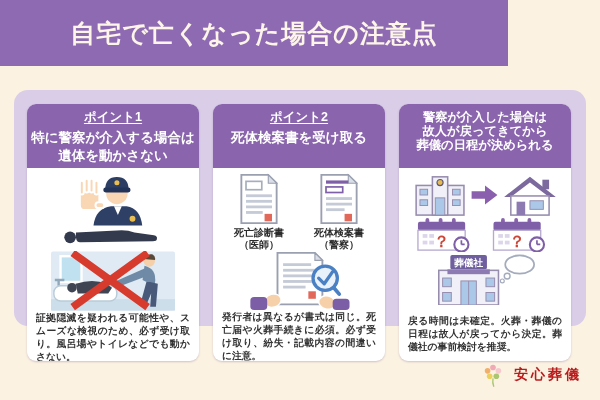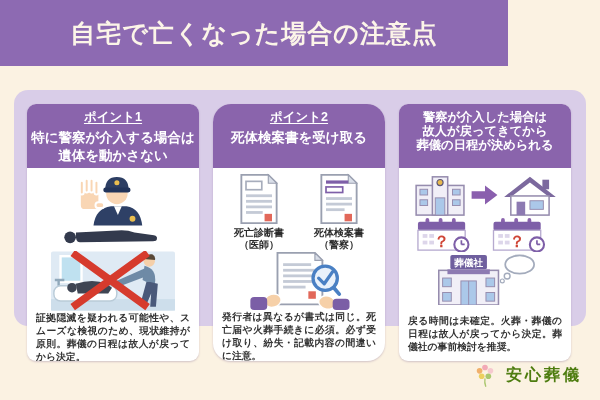--- a/index.html
+++ b/index.html
@@ -19,21 +19,21 @@
   .panel {
     position:absolute; left:14px; top:74px; width:572px; height:236px;
     background:#d9cde8; border-radius:14px;margin-top:16px;
   }
   .card {
     position:absolute; top:14px; width:172px; height:257px;
     background:#ffffff; border-radius:9px; overflow:hidden;
     box-shadow:0 1px 2px rgba(90,60,120,.25);
     display:flex; flex-direction:column;
   }
-  .card-1 { left:13px; } .card-2 { left:199px;border-radius:18px; } .card-3 { left:385px; }
+  .card-1 { left:13px; } .card-2 { left:199px; } .card-3 { left:385px; }
   .card-head {
     flex:0 0 64px; background:#8a64ac;
     display:flex; flex-direction:column; align-items:center; padding-top:5px;
   }
   .badge {
     color:#fff; font-weight:700; font-size:12.5px;
     text-decoration:underline; text-underline-offset:2px;
   }
   .card-title { margin-top:3px; text-align:center; }
   .card-title div { color:#fff; font-weight:700; font-size:13.5px; line-height:18px; }
@@ -49,21 +49,21 @@
   }
   .docs-row { display:flex; gap:30px; }
   .doc-col { display:flex; flex-direction:column; align-items:center; }
   .doc-label { text-align:center; font-size:10px; line-height:11.5px; font-weight:700; color:#2b2b2b; margin-top:2px; }
   .gap-2 { height:2px; } .gap-1 { height:1px; }
   .logo {
     position:absolute; right:18px; bottom:12px;
     display:flex; align-items:center; gap:5px;
   }
   .logo-text {
-    color:#4d7c0f; font-size:16px; font-weight:700; letter-spacing:3px;margin-left:6px;
+    color:#b91c1c; font-size:14px; font-weight:700; letter-spacing:3px;margin-left:6px;
   }
 </style>
 </head>
 <body>
 
 <div class="header">
   <h1>自宅で亡くなった場合の注意点</h1>
 </div>
 
 <div class="panel">
@@ -111,21 +111,21 @@
         </g>
         <g>
           <path d="M98,18 L66,32 L68,38 L100,26 Z" fill="#6e8aa6"></path>
           <circle cx="103" cy="10" r="6" fill="#f4cfa9"></circle>
           <path d="M97,8 Q100,2 106,3 Q110,5 109,9 Z" fill="#584838"></path>
           <path d="M98,15 Q111,18 109,33 L106,35 L96,30 Z" fill="#6e8aa6"></path>
           <path d="M104,32 L112,34 L110,58 L104,58 L105,44 L100,56 L94,54 L100,32 Z" fill="#49597a"></path>
         </g>
         <path d="M26,4 L98,56 M98,4 L26,56" stroke="#d63b2d" stroke-width="8" stroke-linecap="square"></path>
       </svg>
-      <div class="desc">証拠隠滅を疑われる可能性や、スムーズな検視のため、現状維持が原則。葬儀の日程は故人が戻ってから決定。</div>
+      <div class="desc">証拠隠滅を疑われる可能性や、スムーズな検視のため、必ず受け取り。風呂場やトイレなどでも動かさない。</div>
     </div>
   </div>
 
   <div class="card card-2">
     <div class="card-head">
       <div class="badge">ポイント2</div>
       <div class="card-title">
         <div>死体検案書を受け取る</div>
       </div>
     </div>

